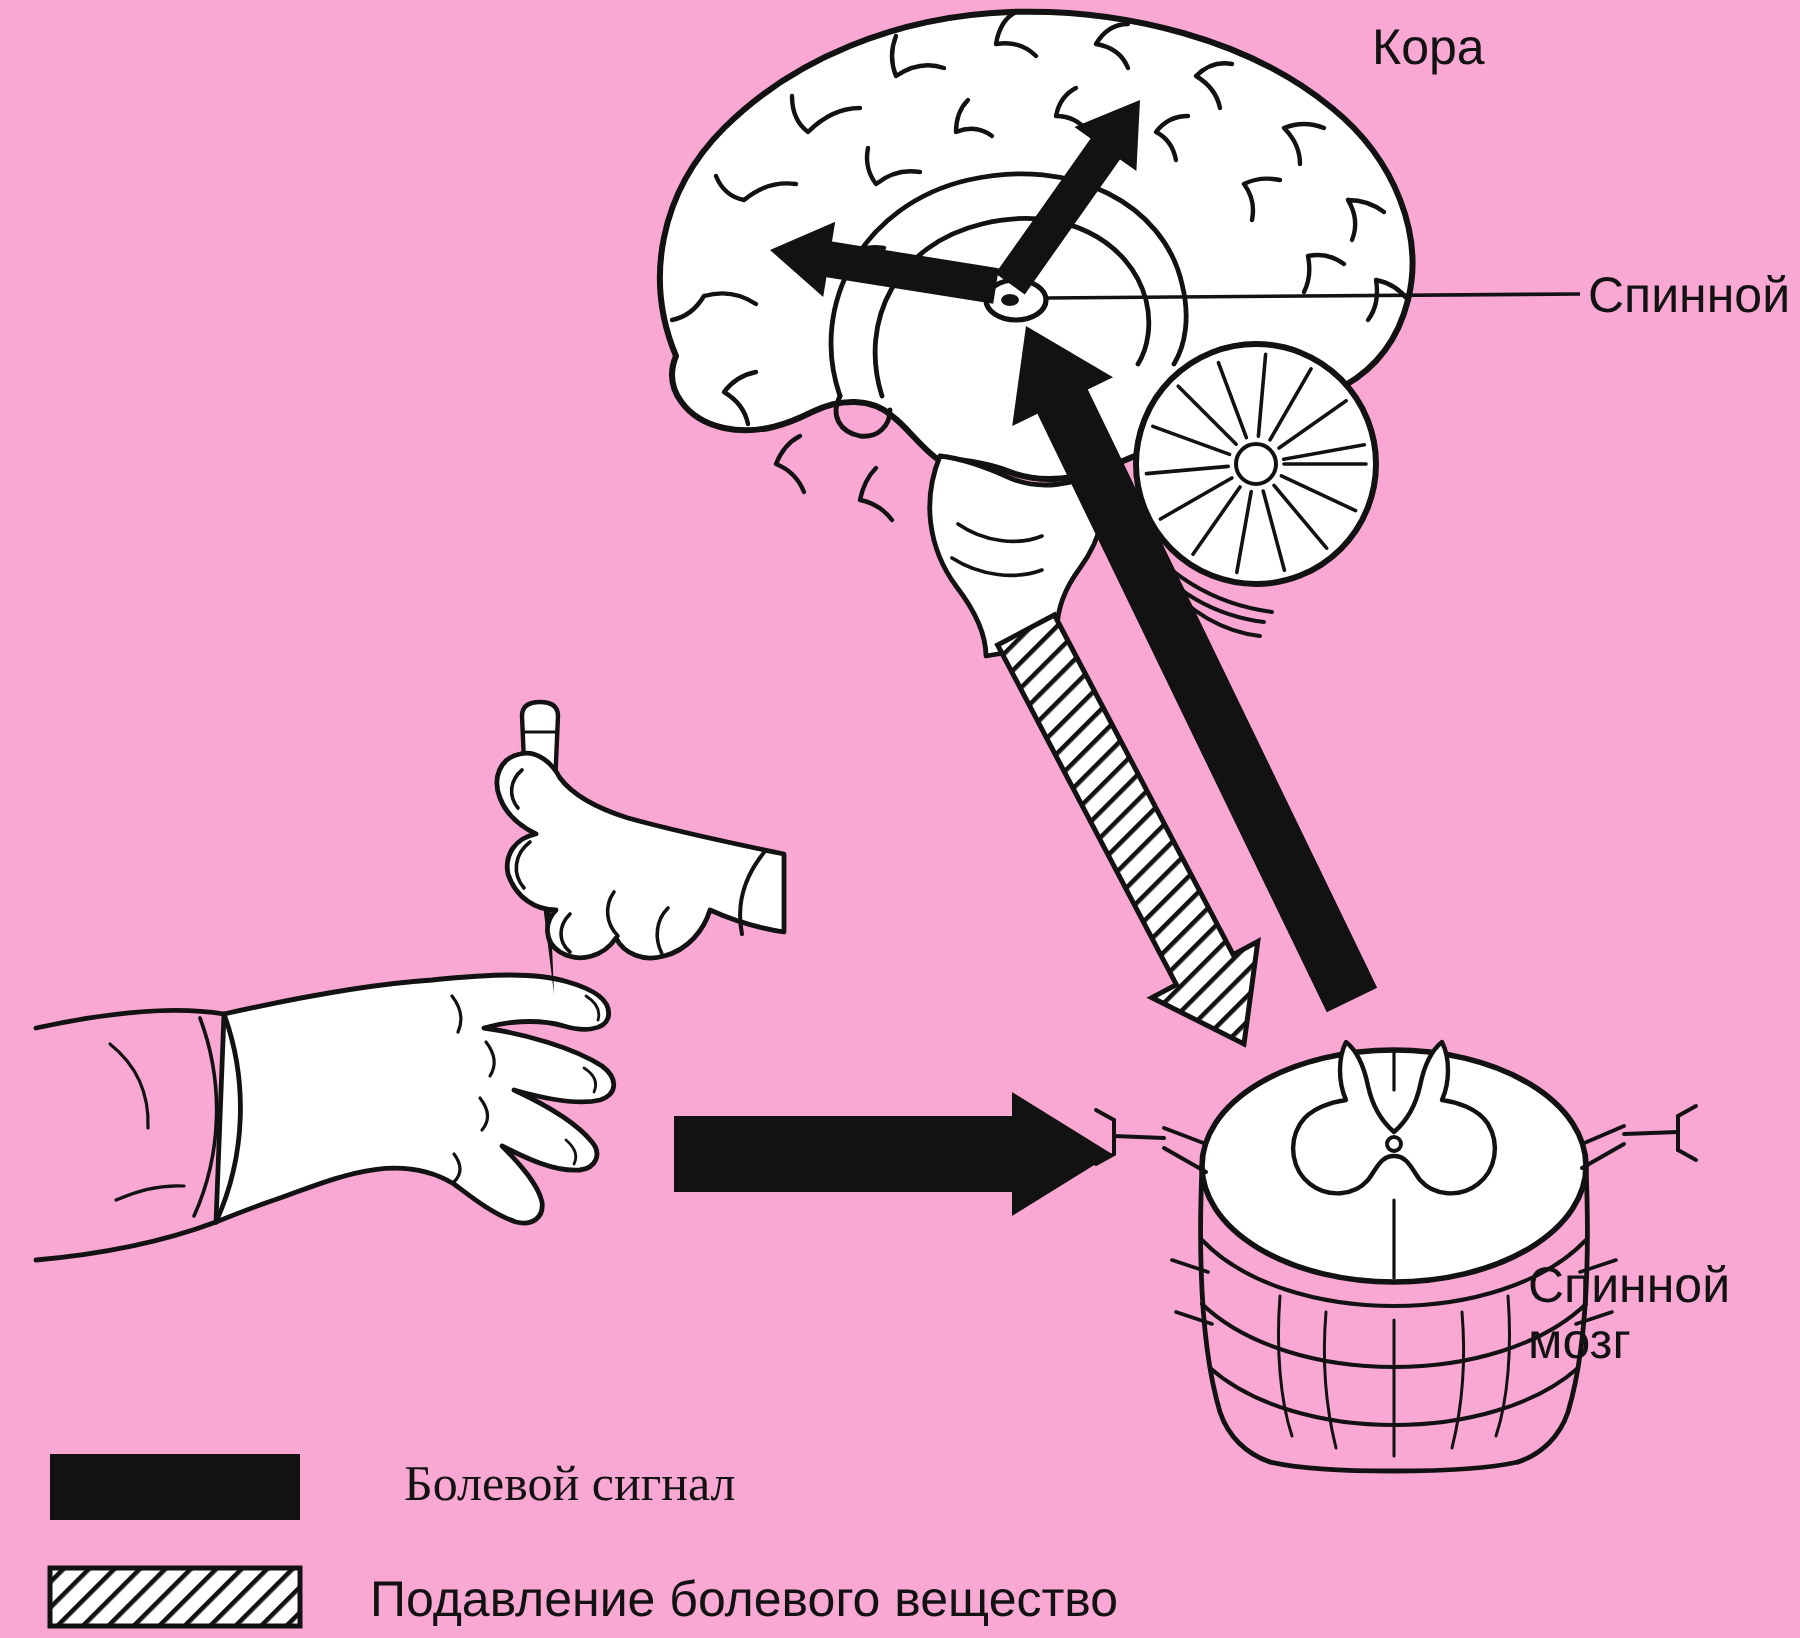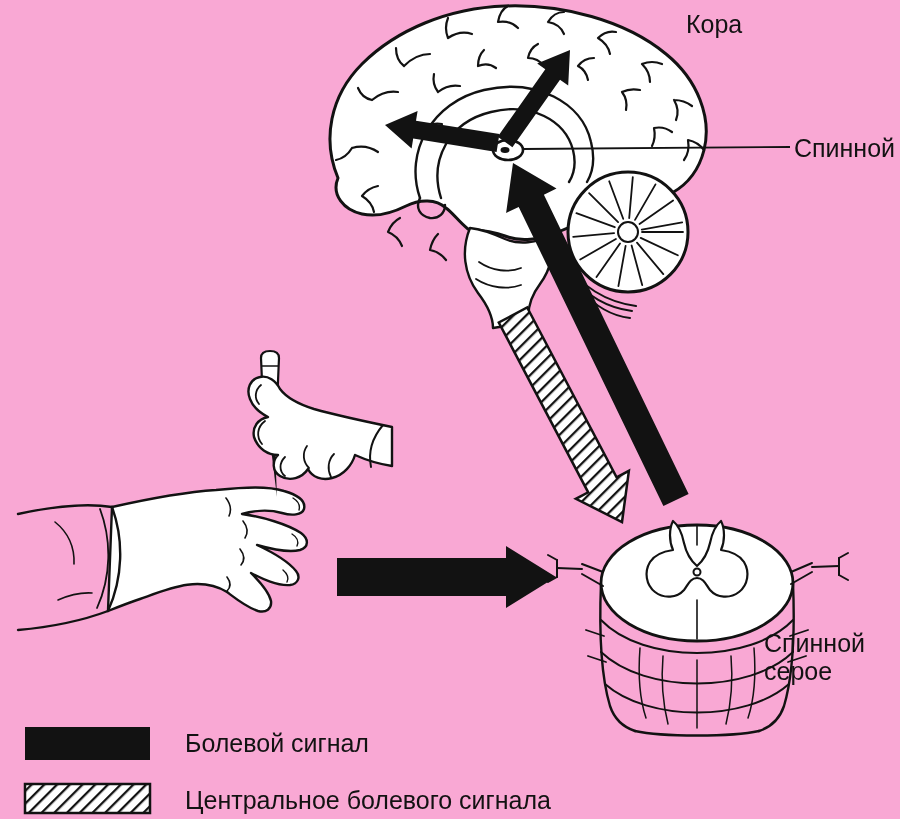--- a/index.html
+++ b/index.html
@@ -196,24 +196,24 @@
 
   <div class="lbl" style="left:794px; top:134px;">
     <span>Спинной</span>
   </div>
 
   <div class="lbl center" style="left:255px; top:250px; width:240px;">
   </div>
 
   <div class="lbl" style="left:764px; top:629px;">
     <span>Спинной</span>
-    <span>серое</span>
-  </div>
-
-  <div class="lbl" style="left:185px; top:729px;">
+    <span>мозг</span>
+  </div>
+
+  <div class="lbl" style="left:202px; top:729px;font-family:Liberation Serif, serif;">
     <span>Болевой сигнал</span>
   </div>
 
   <div class="lbl" style="left:185px; top:786px;">
-    <span>Центральное болевого сигнала</span>
+    <span>Подавление болевого вещество</span>
   </div>
 
 </div>
 
 </body></html>

